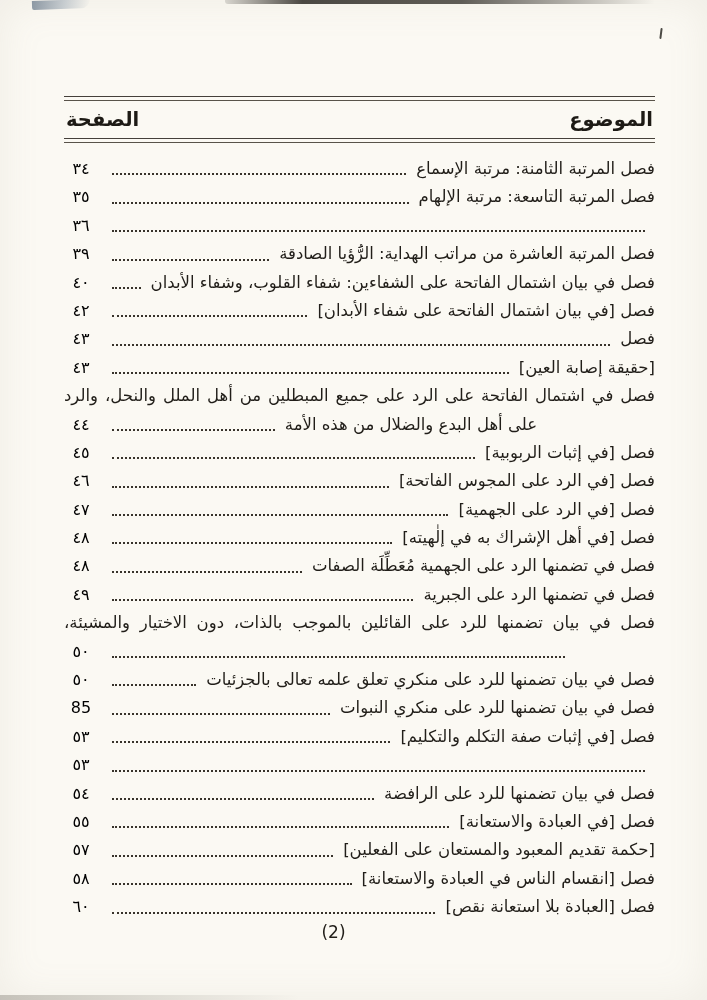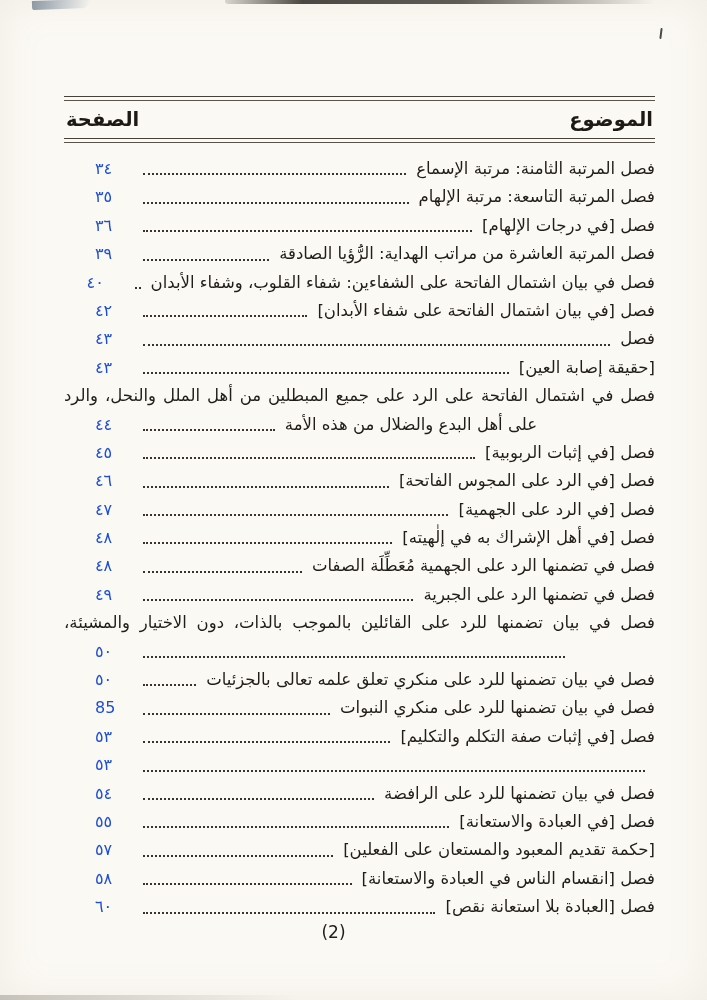--- a/index.html
+++ b/index.html
@@ -64,22 +64,22 @@
     display:block;white-space:normal;
     text-align:justify;text-align-last:justify;
     line-height:28.4px;
   }
   .dots{
     flex:1 1 auto;min-width:6px;
     border-bottom:2.6px dotted #38332b;
     margin:0 10px 8px 14px;
   }
   .num{
-    min-width:34px;text-align:left;
-    font-size:16px;line-height:28.4px;color:#1d4ed8;margin-left:31px;
+    min-width:34px;text-align:center;
+    font-size:16px;line-height:28.4px;color:#000000;
   }
   .page-footer{
     position:absolute;top:922px;left:0;right:40px;
     text-align:center;direction:ltr;
     font-size:17px;color:#211e19;
   }
 </style>
 </head>
 <body>
 
@@ -106,21 +106,20 @@
           <span class="t">فصل المرتبة الثامنة: مرتبة الإسماع</span>
           <span class="dots"></span>
           <span class="num">٣٤</span>
         </div>
         <div class="row">
           <span class="t">فصل المرتبة التاسعة: مرتبة الإلهام</span>
           <span class="dots"></span>
           <span class="num">٣٥</span>
         </div>
         <div class="row">
-          <span class="t">فصل [في درجات الإلهام]</span>
           <span class="dots"></span>
           <span class="num">٣٦</span>
         </div>
         <div class="row">
           <span class="t">فصل المرتبة العاشرة من مراتب الهداية: الرُّؤيا الصادقة</span>
           <span class="dots"></span>
           <span class="num">٣٩</span>
         </div>
         <div class="row">
           <span class="t">فصل في بيان اشتمال الفاتحة على الشفاءين: شفاء القلوب، وشفاء الأبدان</span>

